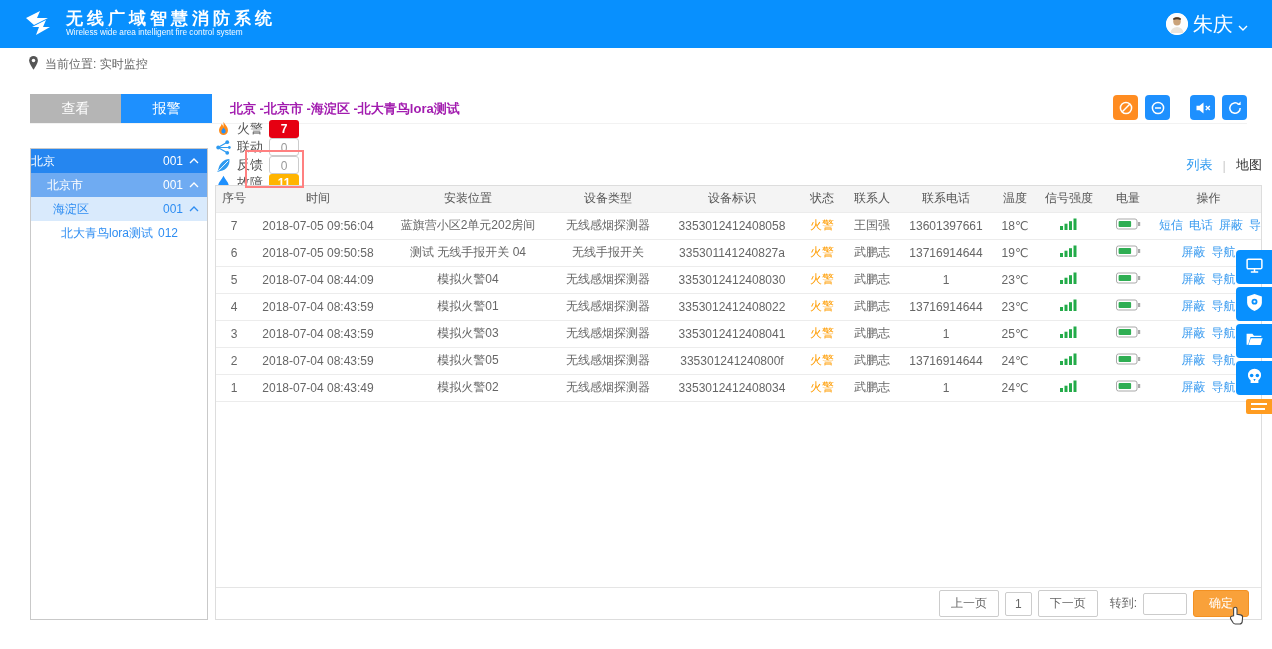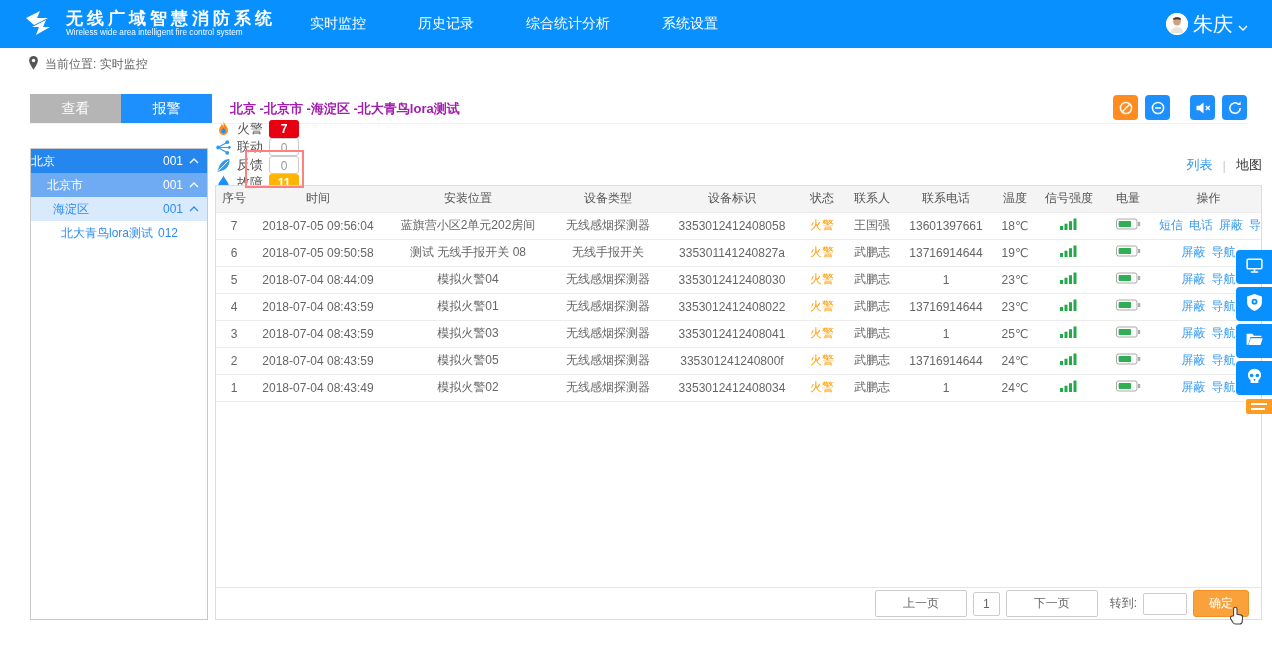--- a/index.html
+++ b/index.html
@@ -61,21 +61,21 @@
   .panel { position:relative; margin-top:3px; height:435px; border:1px solid #ddd; background:#fff; }
   table { width:100%; border-collapse:collapse; table-layout:fixed; }
   thead th { background:#f4f4f4; height:26px; font-weight:normal; color:#555; font-size:12px; }
   tbody td { height:27px; text-align:center; color:#666; font-size:12px; border-bottom:1px solid #ececec; overflow:hidden; white-space:nowrap; }
   tbody tr:first-child td { border-top:1px solid #ececec; }
   td.status { color:#ff9c00; }
   .op-link { color:#3c9cf0; margin:0 3px; cursor:pointer; }
   .sig, .bat { display:inline-block; vertical-align:middle; }
 
   .pagination-bar { position:absolute; bottom:0; left:0; right:0; height:32px; border-top:1px solid #e5e5e5; display:flex; align-items:center; justify-content:flex-end; padding-right:12px; gap:6px; }
-  .pg-btn { border:1px solid #ccc; background:#fff; color:#666; padding:4px 27px; border-radius:2px; cursor:pointer; font-size:12px; }
+  .pg-btn { border:1px solid #ccc; background:#fff; color:#666; padding:4px 11px; border-radius:2px; cursor:pointer; font-size:12px; }
   .pg-num { border:1px solid #ccc; background:#fff; color:#666; padding:4px 9px; border-radius:2px; cursor:pointer; font-size:12px; }
   .goto-label { color:#666; margin-left:6px; }
   .goto-input { width:44px; height:22px; border:1px solid #ccc; border-radius:2px; }
   .confirm-btn { background:#f9a13a; border:1px solid #f39122; color:#fff; padding:4px 15px; border-radius:3px; cursor:pointer; font-size:12px; }
 
   
   .footer { position:absolute; bottom:4px; left:0; width:100%; display:flex; justify-content:center; align-items:center; gap:14px; color:#666; font-size:12px; }
   .icp-link { color:#2e9af0; cursor:pointer; }
   .police-wrap { display:flex; align-items:center; gap:4px; color:#999; }
 
@@ -99,26 +99,20 @@
     <div class="logo">
       <svg viewBox="0 0 34 32">
           <path d="M2 10 L16 3 L13 10 L24 10 L10 17 Z" fill="#fff"></path>
           <path d="M8 19 L22 12 L19 19 L26 19 L12 27 L15 19 Z" fill="#fff"></path>
         </svg>
     </div>
     <div class="titles">
       <div class="title-cn">无线广域智慧消防系统</div>
       <div class="title-en">Wireless wide area intelligent fire control system</div>
     </div>
-    <nav class="main-nav">
-        <span class="nav-item">实时监控</span>
-        <span class="nav-item">历史记录</span>
-        <span class="nav-item">综合统计分析</span>
-        <span class="nav-item">系统设置</span>
-      </nav>
     <div class="user-menu">
       <span class="avatar">
         <svg viewBox="0 0 22 22">
             <circle cx="11" cy="11" r="11" fill="#fdfdfd"></circle>
             <path d="M7.2 8.2 a3.8 4.2 0 1 1 7.6 0 a3.8 4.2 0 1 1 -7.6 0z" fill="#caa37a"></path>
             <path d="M7 5.5 Q11 3 15 5.5 L14.5 7 Q11 5.5 7.5 7z" fill="#4a3828"></path>
             <path d="M4.5 20 a6.5 6 0 0 1 13 0z" fill="#e9e4dc"></path>
           </svg>
       </span>
       <span>朱庆</span>
@@ -310,21 +304,21 @@
               <td><span class="bat"><svg width="25" height="12" viewBox="0 0 25 12">
                     <rect x="0.5" y="1" width="20.5" height="10" rx="2" fill="#fff" stroke="#a9a9a9"></rect>
                     <rect x="2.6" y="3" width="12.5" height="6" rx="1" fill="#2fae53"></rect>
                     <rect x="22" y="4" width="2.2" height="4" fill="#a9a9a9"></rect>
                   </svg></span></td>
               <td><span class="op-link">短信</span><span class="op-link">电话</span><span class="op-link">屏蔽</span><span class="op-link">导航</span></td>
             </tr>
             <tr>
               <td>6</td>
               <td>2018-07-05 09:50:58</td>
-              <td>测试 无线手报开关 08</td>
+              <td>测试 无线手报开关 04</td>
               <td>无线手报开关</td>
               <td>335301141240827a</td>
               <td class="status">火警</td>
               <td>武鹏志</td>
               <td>13716914644</td>
               <td>19℃</td>
               <td><span class="sig"><svg width="18" height="12" viewBox="0 0 18 12">
                     <rect x="0" y="8" width="3" height="4" fill="#23ab49"></rect>
                     <rect x="4.5" y="5.7" width="3" height="6.3" fill="#23ab49"></rect>
                     <rect x="9" y="3.2" width="3" height="8.8" fill="#23ab49"></rect>

